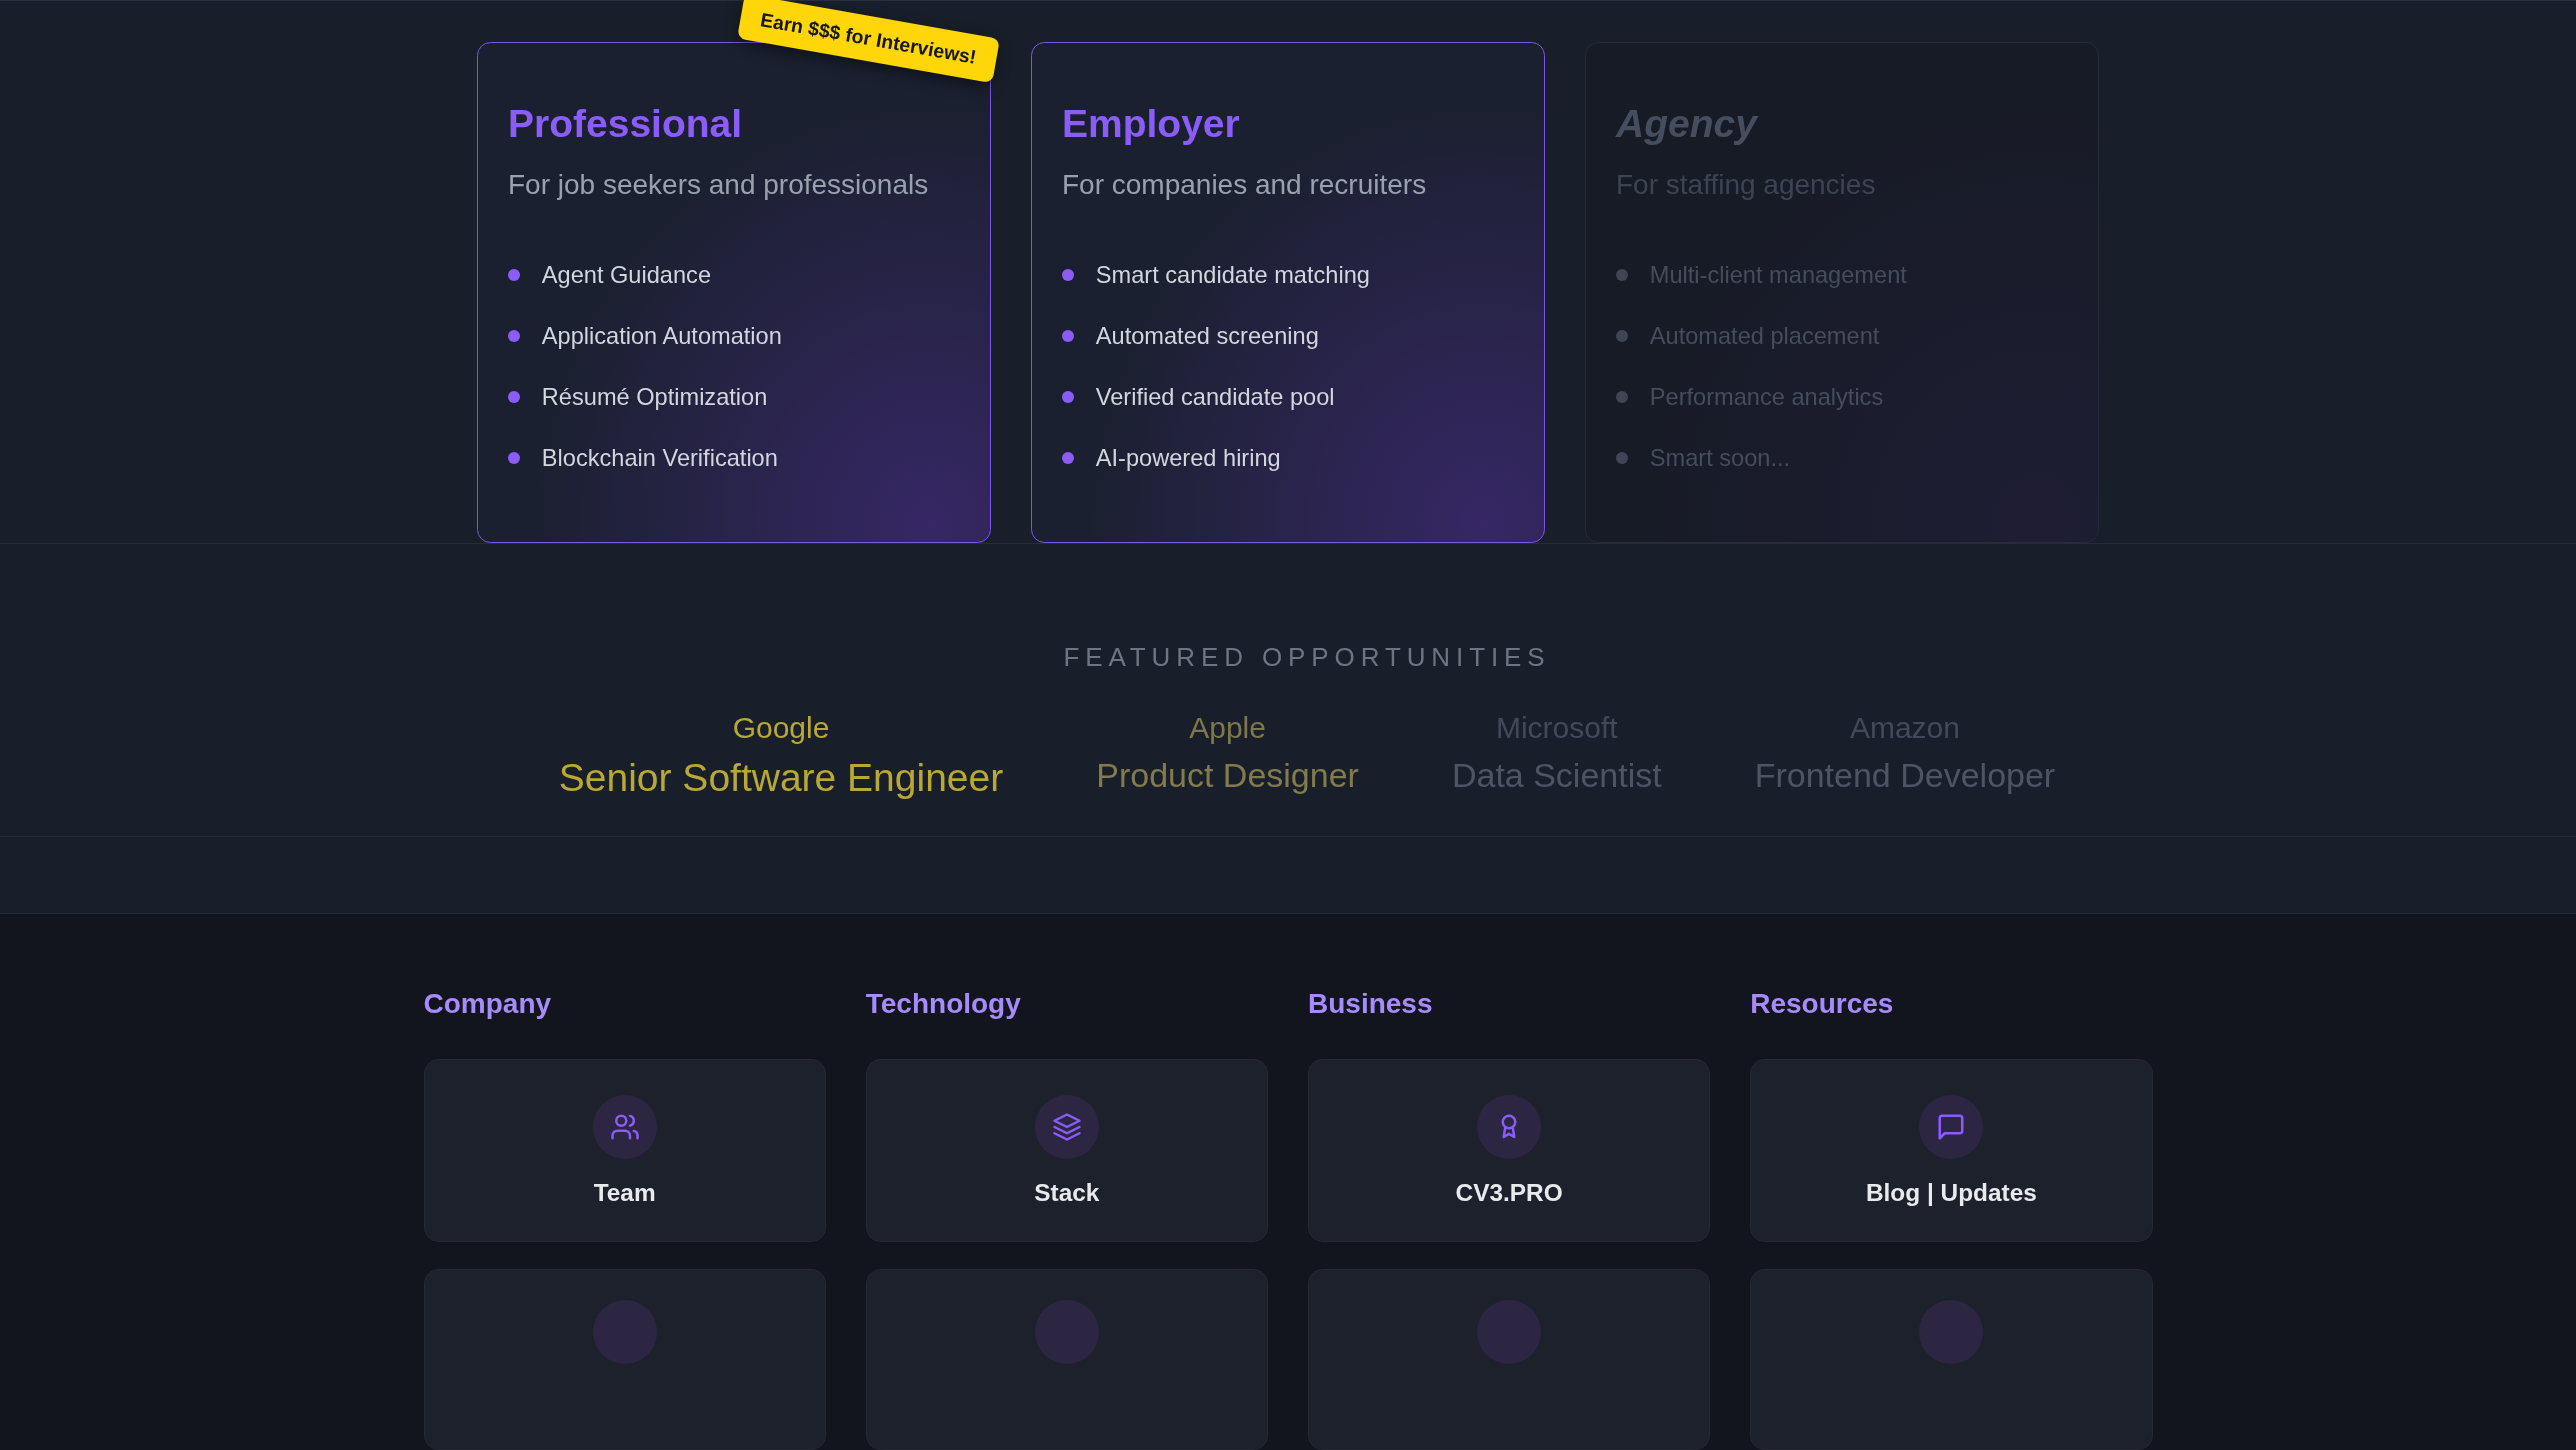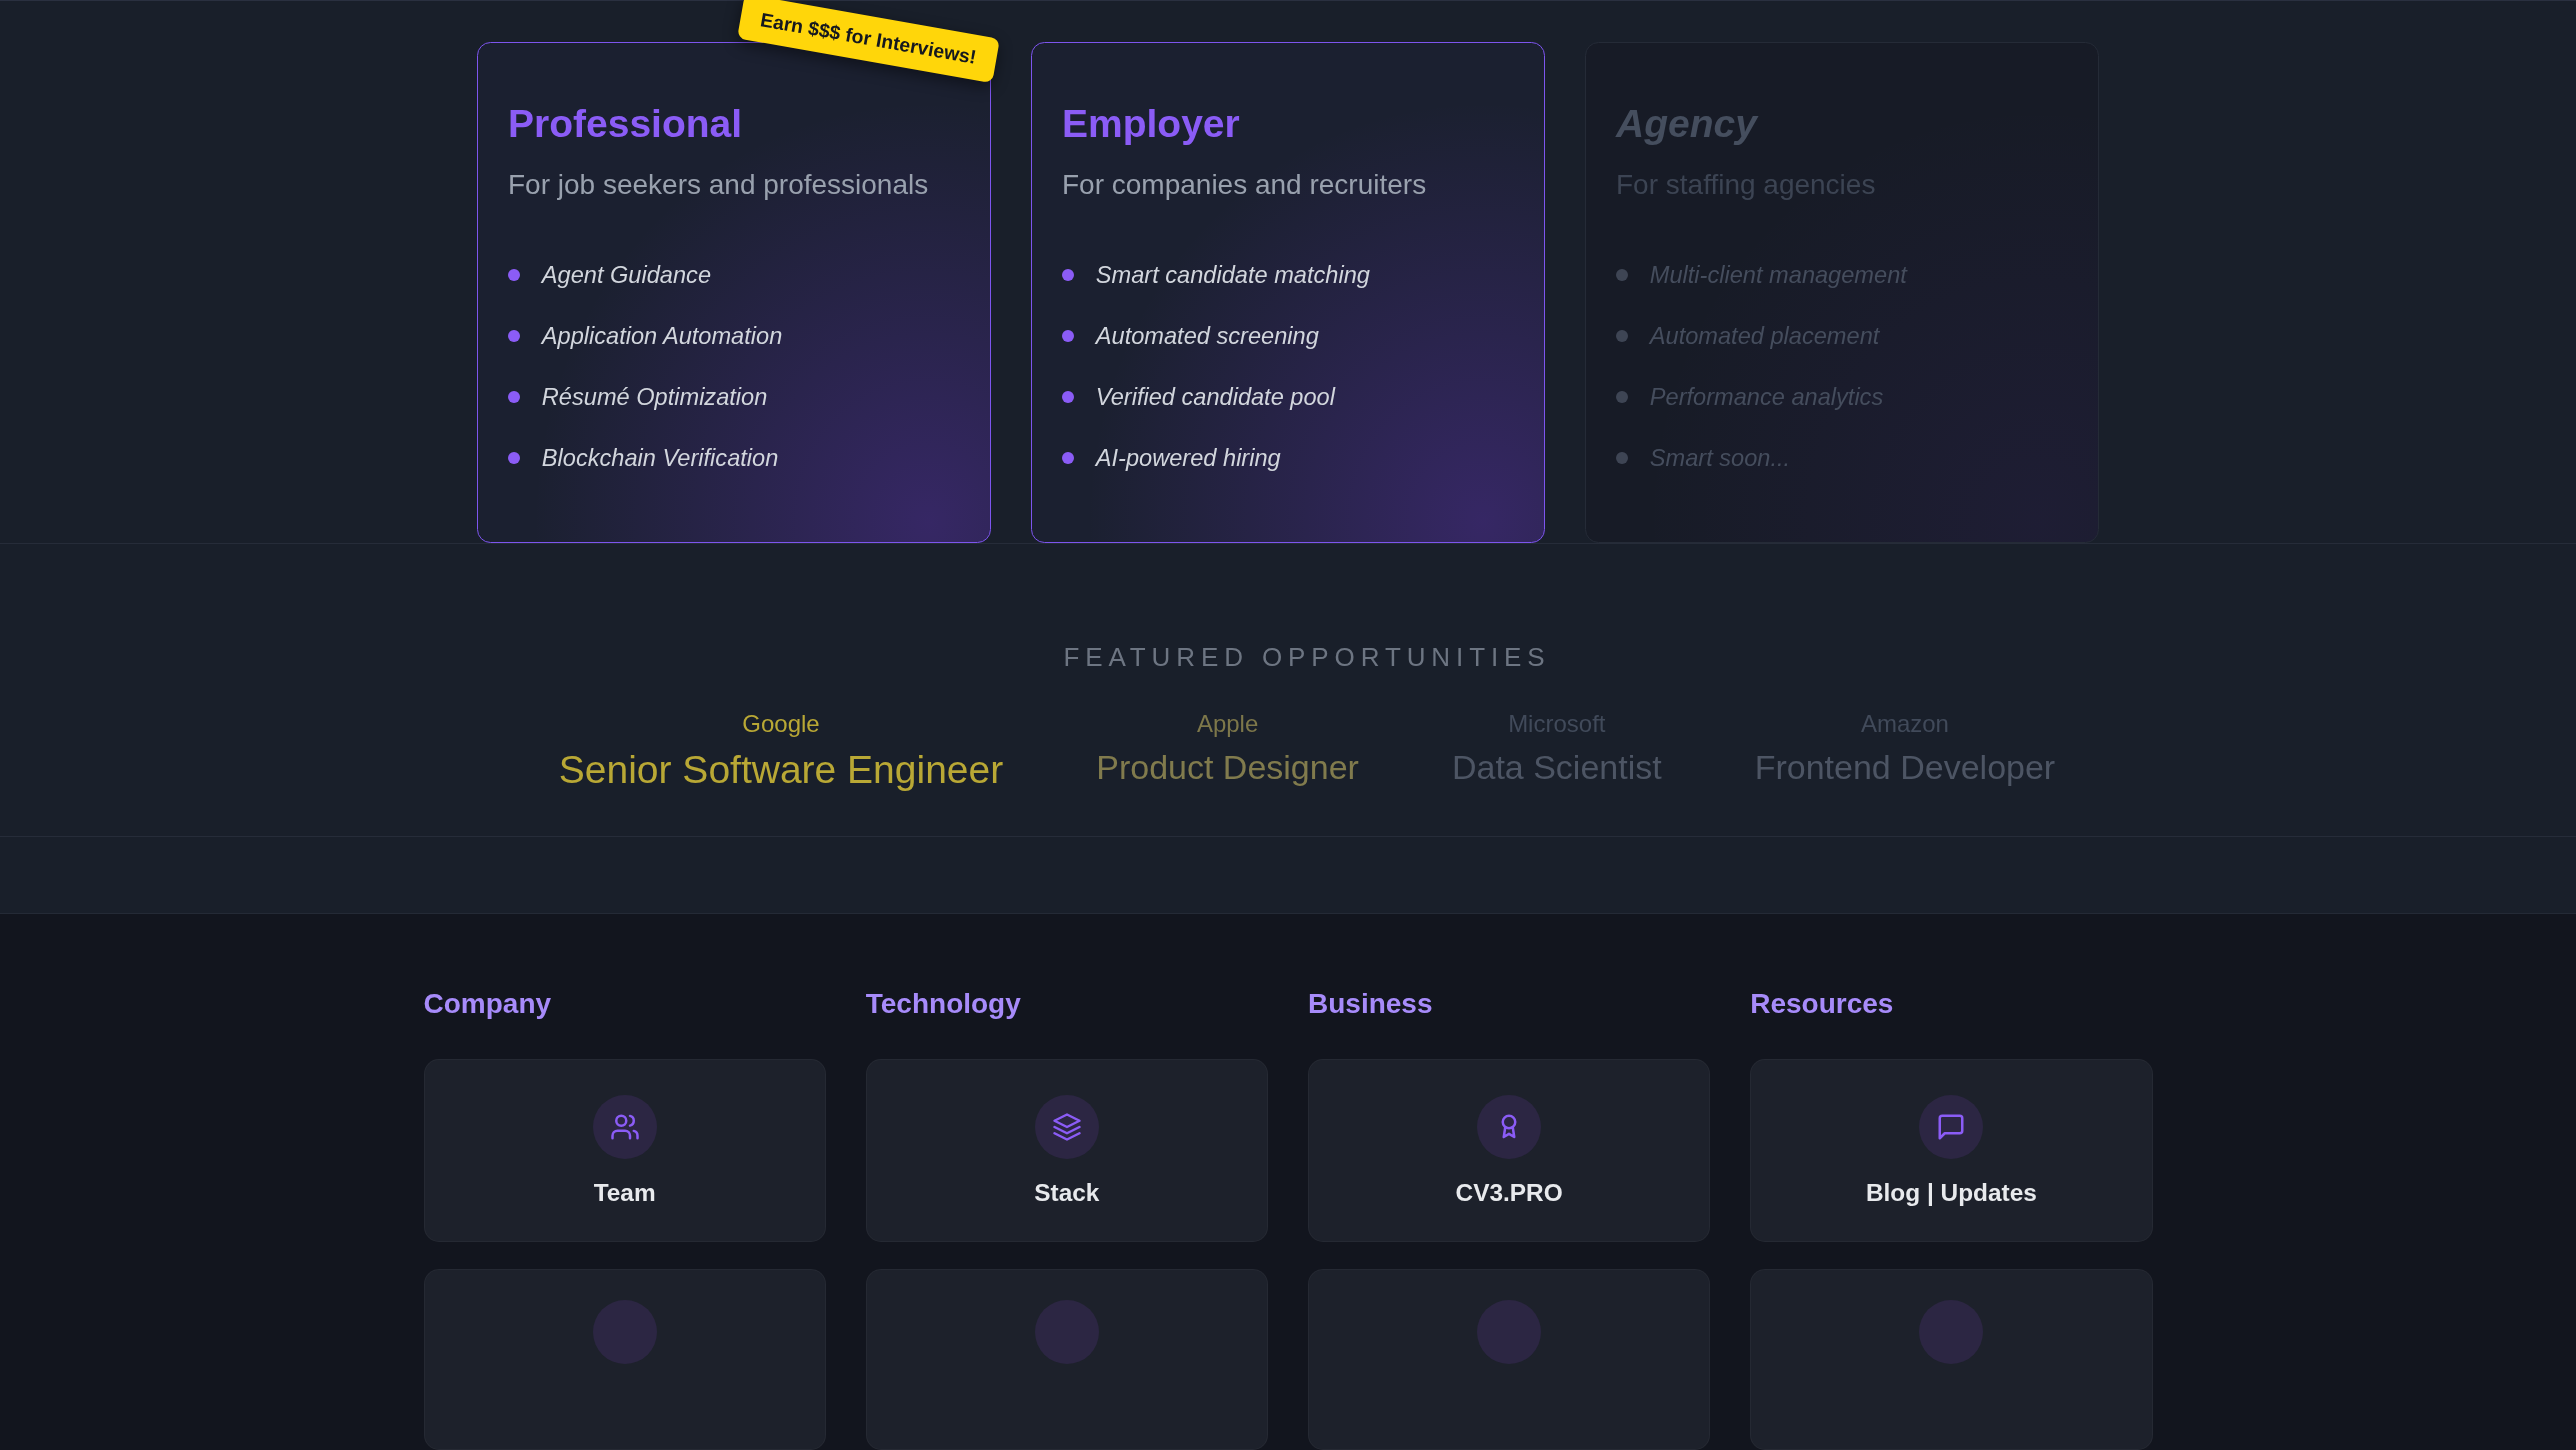--- a/index.html
+++ b/index.html
@@ -20,21 +20,21 @@
     background:radial-gradient(ellipse at 88% 96%, rgba(124,58,237,0.28), rgba(124,58,237,0) 62%),#1b2030;
   }
   .plan-card.disabled{
     border-color:#252b37;
     background:radial-gradient(ellipse at 88% 96%, rgba(124,58,237,0.07), rgba(124,58,237,0) 62%),#171b26;
   }
   .plan-title{font-size:39px;font-weight:bold;color:#8b5cf6;line-height:1.15;margin-top:24px;}
   .plan-card.disabled .plan-title{color:#454e5e;font-style:italic;}
   .plan-subtitle{font-size:28px;color:#99a1ae;margin-top:22px;}
   .plan-card.disabled .plan-subtitle{color:#3c4453;}
-  .plan-features{margin-top:44px;font-style:italic;}
+  .plan-features{margin-top:44px;}
   .plan-feature{display:flex;align-items:center;gap:22px;height:61px;}
   .bullet{width:11.8px;height:11.8px;border-radius:50%;background:#8b5cf6;flex:0 0 auto;}
   .plan-card.disabled .bullet{background:#3e4554;}
   .feature-label{font-size:23.6px;color:#d2d6dd;}
   .plan-card.disabled .feature-label{color:#454d5d;}
   .promo-badge{
     position:absolute;top:-27px;left:261px;transform:rotate(10deg);
     background:#ffd60a;color:#15181f;font-weight:bold;font-size:19.4px;
     padding:11px 20px;border-radius:8.4px;white-space:nowrap;
     box-shadow:0 5px 15px rgba(0,0,0,0.45);
@@ -44,21 +44,21 @@
     height:336px;box-sizing:border-box;padding-top:98px;
     border-bottom:1.7px solid #262c39;text-align:center;padding-left:38px;
   }
   .featured-title{
     font-size:26px;color:#6d7582;letter-spacing:5.9px;font-weight:normal;
   }
   .jobs-row{
     margin-top:37px;display:flex;justify-content:center;align-items:flex-start;gap:93px;
   }
   .job-item{text-align:center;}
-  .job-company{font-size:24px;line-height:1.2;}
+  .job-company{font-size:30px;line-height:1.2;}
   .job-role{font-size:34px;line-height:1.3;margin-top:6.7px;}
   .job-item.active .job-company{color:#b9a835;}
   .job-item.active .job-role{color:#b9a835;font-size:39px;}
   .job-item.semi .job-company{color:#7d774a;}
   .job-item.semi .job-role{color:#817b4d;}
   .job-item.dim .job-company{color:#414a5a;}
   .job-item.dim .job-role{color:#4d5564;}
   
   .spacer-band{height:93px;background:#191f2a;}
   

